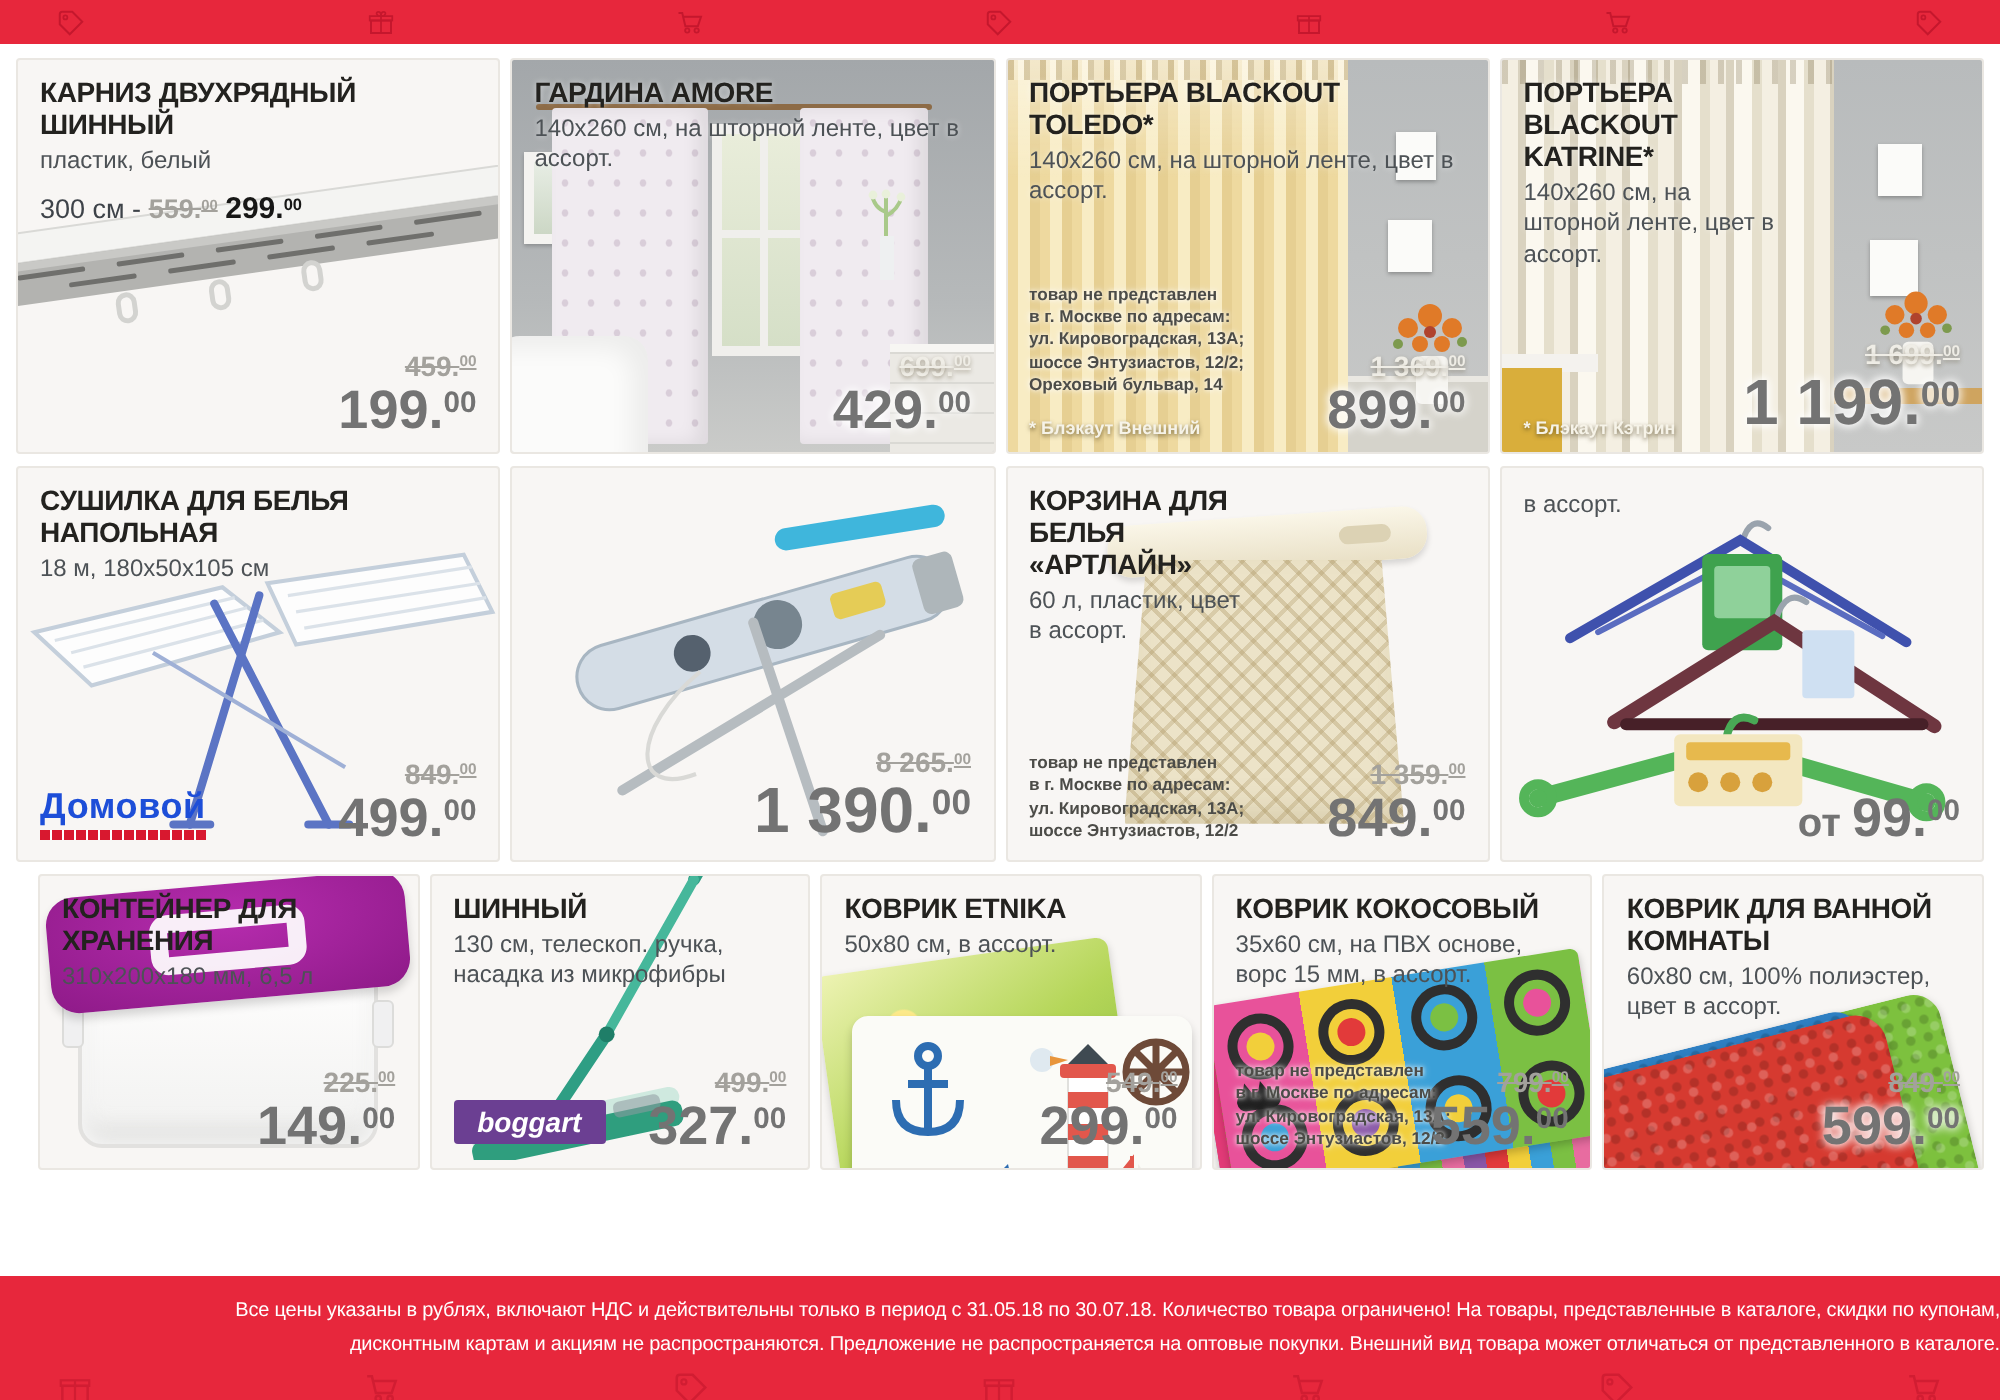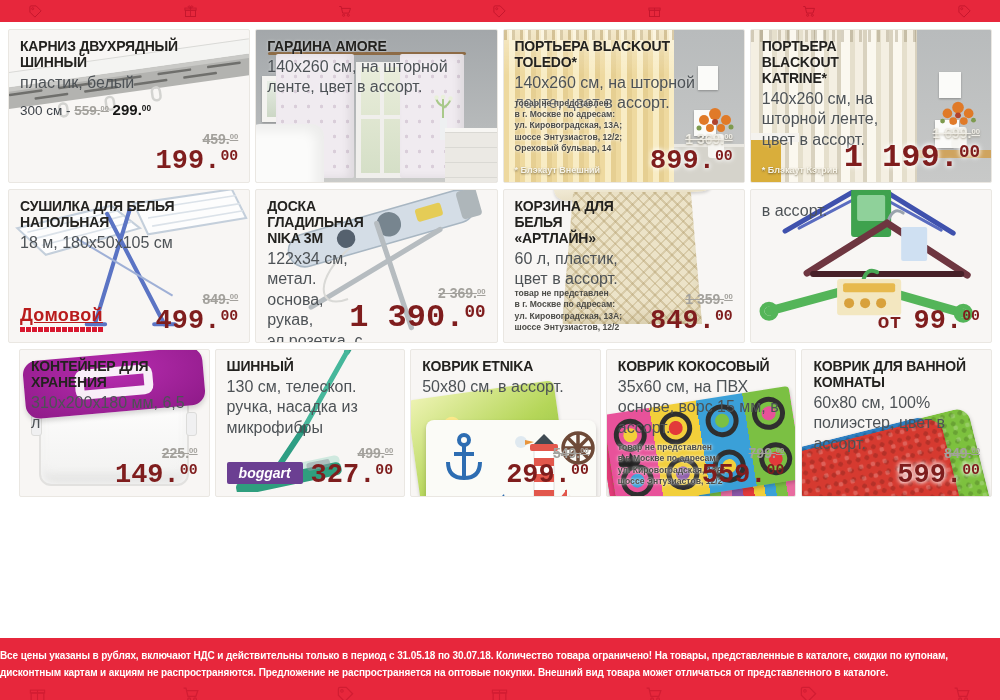--- a/index.html
+++ b/index.html
@@ -17,43 +17,43 @@
   footer.band-bottom {
     position:absolute; left:0; bottom:0; width:1000px; height:62px;
     background:#e7273c; overflow:hidden;
   }
   .foot-icons {
     position:absolute; left:0; right:0; bottom:-4px; display:flex;
     justify-content:space-between; padding:0 28px;
   }
   .foot-icons .bicon { width:19px; height:19px; opacity:.55; }
   .foot-text {
-    position:relative; z-index:2; padding-top:10px; text-align:left;
-    color:#ffffff; font-size:10px; font-weight:bold; line-height:1.65;
+    position:relative; z-index:2; padding-top:10px; text-align:right;
+    color:#ffffff; font-size:10px; font-weight:normal; line-height:1.65;
   }
   .fline { display:block; white-space:nowrap; letter-spacing:-0.1px; }
   
   .content { padding:7px 8px 0; }
-  .prow { display:grid; grid-template-columns:repeat(4,1fr); gap:5px; height:154px; margin-bottom:6px; }
+  .prow { display:grid; grid-template-columns:repeat(4,1fr); gap:5px; height:198px; margin-bottom:6px; }
   .prow.five { grid-template-columns:repeat(5,1fr); height:148px;padding-left:11px; }
   .tile {
     position:relative; background:#f8f6f4; border:1px solid #eae7e2;
     border-radius:2px; overflow:hidden;
   }
   .tile-head { position:relative; z-index:3; padding:9px 11px 0; }
   .title { font-size:14px; font-weight:bold; color:#23221f; line-height:1.14; letter-spacing:-0.2px; }
-  .desc  { font-size:16px; color:#4d5256; line-height:1.28; margin-top:2px; }
+  .desc  { font-size:12px; color:#4d5256; line-height:1.28; margin-top:2px; }
   .tile.photo .title, .tile.photo .desc { text-shadow:0 0 3px rgba(255,255,255,.55); }
   .tile-head.narrow { max-width:128px; }
   .art { position:absolute; inset:0; z-index:1; }
   .artsvg { position:absolute; left:0; bottom:24px; width:100%; }
   
   .pricing { position:absolute; right:11px; bottom:7px; z-index:4; text-align:right; }
   .old { font-size:14px; font-weight:bold; color:#a3a19c; text-decoration:line-through; white-space:nowrap; }
-  .new { font-size:27px; font-weight:bold; color:#7f1d1d; line-height:1.05; white-space:nowrap;font-family:Liberation Mono, monospace; }
+  .new { font-size:27px; font-weight:bold; color:#737373; line-height:1.05; white-space:nowrap; }
   .new.smaller { font-size:32px; }
   .sup { font-size:55%; position:relative; top:-0.55em; }
   .pricing.on-photo .old { color:#efede6; text-shadow:0 1px 2px rgba(90,80,50,.45); }
   .pricing.on-photo .new { text-shadow:0 0 4px #fff,0 0 6px #fff; }
   .prefix { font-size:20px; }
   .variants { margin-top:5px; font-size:13.5px; color:#3e4349; line-height:1.55; }
   .v-old { color:#a3a19c; font-weight:bold; text-decoration:line-through; }
   .v-new { color:#171716; font-weight:bold; font-size:15px; }
   .note {
     position:absolute; left:11px; bottom:9px; z-index:4; width:150px;
@@ -61,21 +61,21 @@
     white-space:pre-line;
   }
   .note.on-photo { text-shadow:0 0 2px rgba(255,255,255,.9),0 0 4px rgba(255,255,255,.7); }
   .note.lift { bottom:28px; }
   .footnote {
     position:absolute; left:11px; bottom:7px; z-index:4; font-size:9px; font-weight:bold;
     color:#f6f3e8; text-shadow:0 1px 2px rgba(80,65,30,.7);
   }
   
   .domovoy { position:absolute; left:11px; bottom:10px; z-index:4; }
-  .domovoy .dtxt { font-size:18px; font-weight:bold; color:#b91c1c; letter-spacing:.3px;text-decoration:underline; }
+  .domovoy .dtxt { font-size:18px; font-weight:bold; color:#1d4ed8; letter-spacing:.3px; }
   .domovoy .bar { display:block; height:5px; margin-top:1px; background:#d8182f;
     background-image:repeating-linear-gradient(90deg, transparent 0 5px, #fff 5px 6px); }
   .boggart {
     position:absolute; left:11px; bottom:12px; z-index:4; background:#6b3f92; color:#fff;
     font-style:italic; font-weight:bold; font-size:14px; padding:3px 12px; border-radius:2px;
   }
   
   
   .amore { background:linear-gradient(180deg,#a3a7aa,#b6b9ba 62%,#cacbc9); }
   .am-frame { position:absolute; left:6px; top:46px; width:36px; height:46px;
@@ -263,20 +263,24 @@
             <circle cx="3.5" cy="5.5" r="2.2" fill="#e9f0da"></circle>
             <circle cx="17.5" cy="6.5" r="2.2" fill="#e9f0da"></circle>
         </svg>
         <div class="am-sofa"></div>
         <div class="am-dresser"></div>
       </div>
       <div class="tile-head">
         <h3 class="title">ГАРДИНА AMORE</h3>
         <p class="desc">140х260 см, на шторной ленте, цвет в ассорт.</p>
       </div>
+      <div class="pricing on-photo">
+        <div class="old"><span>699.</span><span class="sup">00</span></div>
+        <div class="new"><span>429.</span><span class="sup">00</span></div>
+      </div>
     </section>
 
     <section class="tile photo">
       <div class="art toledo">
         <div class="to-curtain"></div>
         <div class="wframe to-f1"></div>
         <div class="wframe to-f2"></div>
         <div class="to-cab"></div>
         <svg class="flowers to-flowers" viewBox="0 0 52 58">
           <rect x="18" y="32" width="16" height="24" rx="3" fill="#f6f5f1"></rect>
@@ -375,43 +379,39 @@
         <span class="dtxt">Домовой</span>
         <span class="bar"></span>
       </div>
       <div class="pricing">
         <div class="old"><span>849.</span><span class="sup">00</span></div>
         <div class="new"><span>499.</span><span class="sup">00</span></div>
       </div>
     </section>
 
     <section class="tile">
-      <div class="tile-head narrow">
-        <h3 class="title">ДОСКА ГЛАДИЛЬНАЯ NIKA 3М</h3>
-        <p class="desc">122х34 см, метал. основа, рукав, эл.розетка, с подставкой д/утюга, чехол х/б</p>
-      </div>
       <div class="art">
         <svg class="artsvg" viewBox="0 0 235 170" style="bottom:6px;">
           <rect x="128" y="8" width="84" height="11" rx="5.5" fill="#3fb6dc" transform="rotate(-9 170 13)"></rect>
           <g transform="rotate(-16 120 70)">
             <rect x="30" y="50" width="188" height="32" rx="16" fill="#d4dde6" stroke="#a8b6c2" stroke-width="1.5"></rect>
             <circle cx="88" cy="66" r="9" fill="#55616e"></circle>
             <circle cx="132" cy="64" r="12" fill="#77858f"></circle>
             <rect x="160" y="57" width="26" height="13" rx="3" fill="#e8c93c" opacity=".85"></rect>
             <rect x="203" y="52" width="20" height="28" rx="4" fill="#aeb6ba"></rect>
           </g>
           <g stroke="#b6bcc0" stroke-width="5" stroke-linecap="round" fill="none">
             <path d="M54 142 L180 66"></path>
             <path d="M118 60 L152 162"></path>
           </g>
           <path d="M92 84 C58 112 58 146 90 134" stroke="#d9d9d6" stroke-width="2" fill="none"></path>
         </svg>
       </div>
       <div class="pricing">
-        <div class="old"><span>2 369.</span><span class="sup">00</span></div>
+        <div class="old"><span>8 265.</span><span class="sup">00</span></div>
         <div class="new smaller"><span>1 390.</span><span class="sup">00</span></div>
       </div>
     </section>
 
     <section class="tile">
       <div class="tile-head narrow">
         <h3 class="title">КОРЗИНА ДЛЯ БЕЛЬЯ «АРТЛАЙН»</h3>
         <p class="desc">60 л, пластик, цвет в ассорт.</p>
       </div>
       <div class="art">

